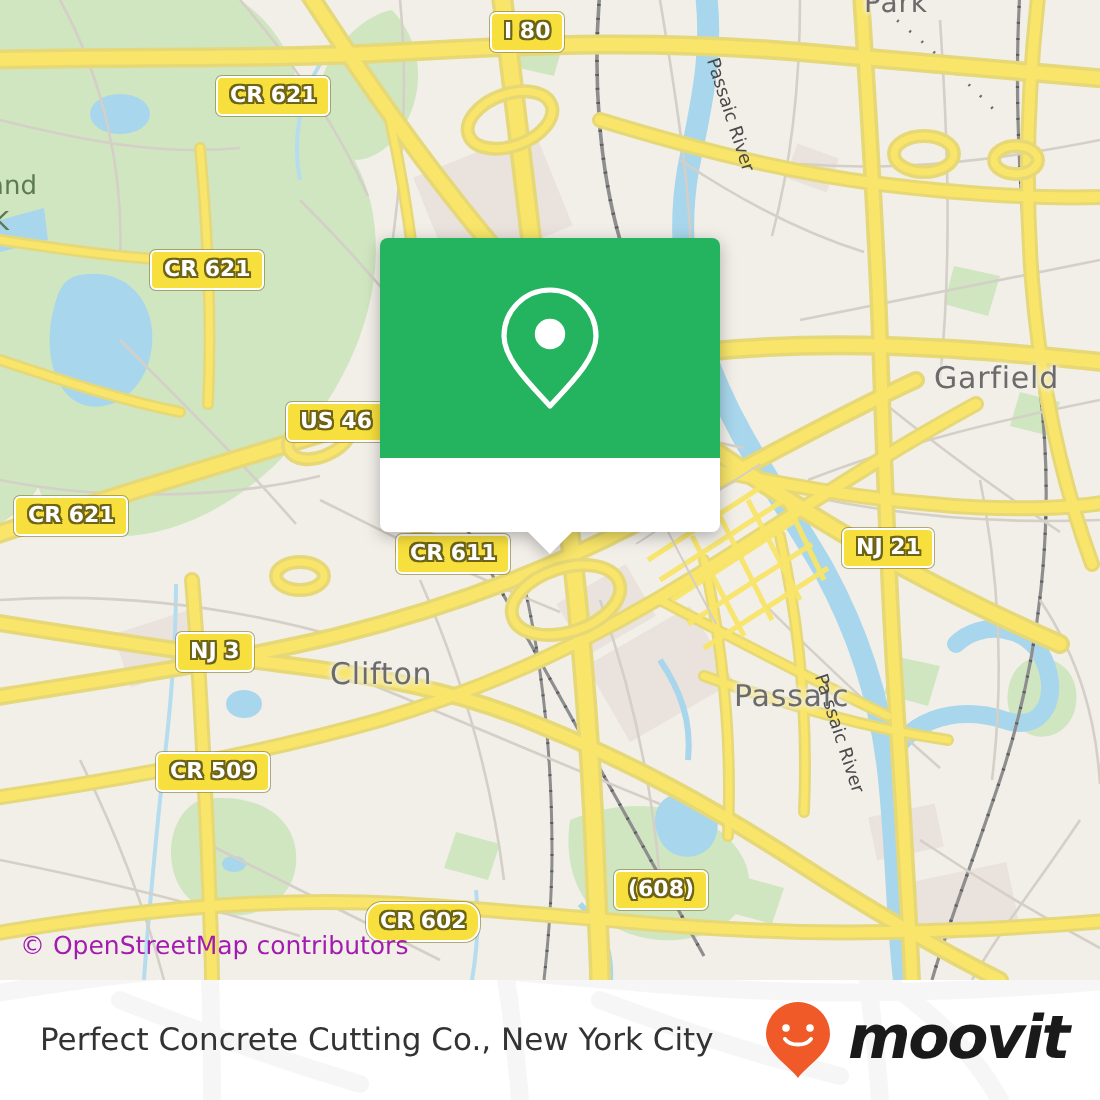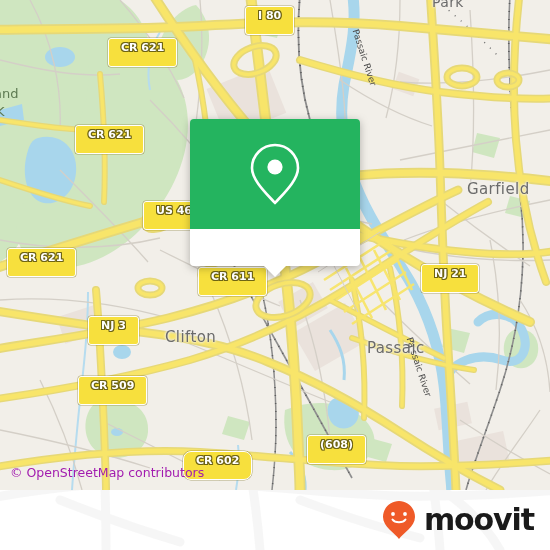--- a/index.html
+++ b/index.html
@@ -48,22 +48,22 @@
   .shield {
     position: absolute;
     background: #f7e03d;
     border: 1.6px solid #ffffff;
     border-radius: 3px;
     color: #ffffff;
     font-family: "DejaVu Sans", sans-serif;
     font-size: 11px;
     font-weight: bold;
     line-height: 17px;
-    height: 29px;
-    padding: 0 12px;
+    height: 20px;
+    padding: 0 6px;
     white-space: nowrap;
     text-shadow: -1px 0 #6e6414, 1px 0 #6e6414, 0 -1px #6e6414, 0 1px #6e6414,
                  -1px -1px #6e6414, 1px 1px #6e6414, 1px -1px #6e6414, -1px 1px #6e6414;
     box-shadow: 0 0 0 0.5px rgba(120,110,30,.55);
   }
 
   
   #attribution {
     position: absolute;
     left: 10px; bottom: 10px;
@@ -130,21 +130,21 @@
     transform: translateY(-50%);
     font-family: "DejaVu Sans", sans-serif;
     font-size: 15.5px;
     color: #333333;
     white-space: nowrap;
   }
   #brand {
     position: absolute;
     right: 16px; top: 50%;
     transform: translateY(-50%);
-    display: flex; align-items: center; gap: 8px;
+    display: flex; align-items: center; gap: 8px; font-style: italic;
   }
   #brand-name {
     font-family: "DejaVu Sans", sans-serif;
     font-size: 30px;
     font-weight: bold;
     color: #1a1a1a;
     letter-spacing: -1.1px;
     line-height: 1;
   }
 </style>
@@ -434,20 +434,21 @@
         <path d="M96,290 C100,336 102,382 104,428 C105,458 106,478 106,520"></path>
         <path d="M250,440 C255,470 258,495 260,520"></path>
         <path d="M-10,400 C60,390 126,378 190,360 C250,342 300,318 348,288"></path>
         <path d="M400,432 C440,458 476,478 500,520"></path>
         <path d="M430,430 C434,460 438,490 440,520"></path>
         <path d="M300,470 C340,485 380,498 420,508"></path>
         <path d="M60,470 C100,486 140,500 180,512"></path>
       </g>
     </svg>
 
+    <div id="footer-title">Perfect Concrete Cutting Co., New York City</div>
 
     <div id="brand">
       <svg width="34" height="40" viewBox="0 0 34 40">
         <path d="M17 1 C8.2 1 1 8.2 1 17 C1 27 13 33 17 39 C21 33 33 27 33 17 C33 8.2 25.8 1 17 1 Z" fill="#ef5a28"></path>
         <circle cx="11" cy="14" r="1.9" fill="#ffffff"></circle>
         <circle cx="23" cy="14" r="1.9" fill="#ffffff"></circle>
         <path d="M10.5 19.5 C13 23.2 21 23.2 23.5 19.5" fill="none" stroke="#ffffff" stroke-width="2" stroke-linecap="round"></path>
       </svg>
       <span id="brand-name">moovit</span>
     </div>

